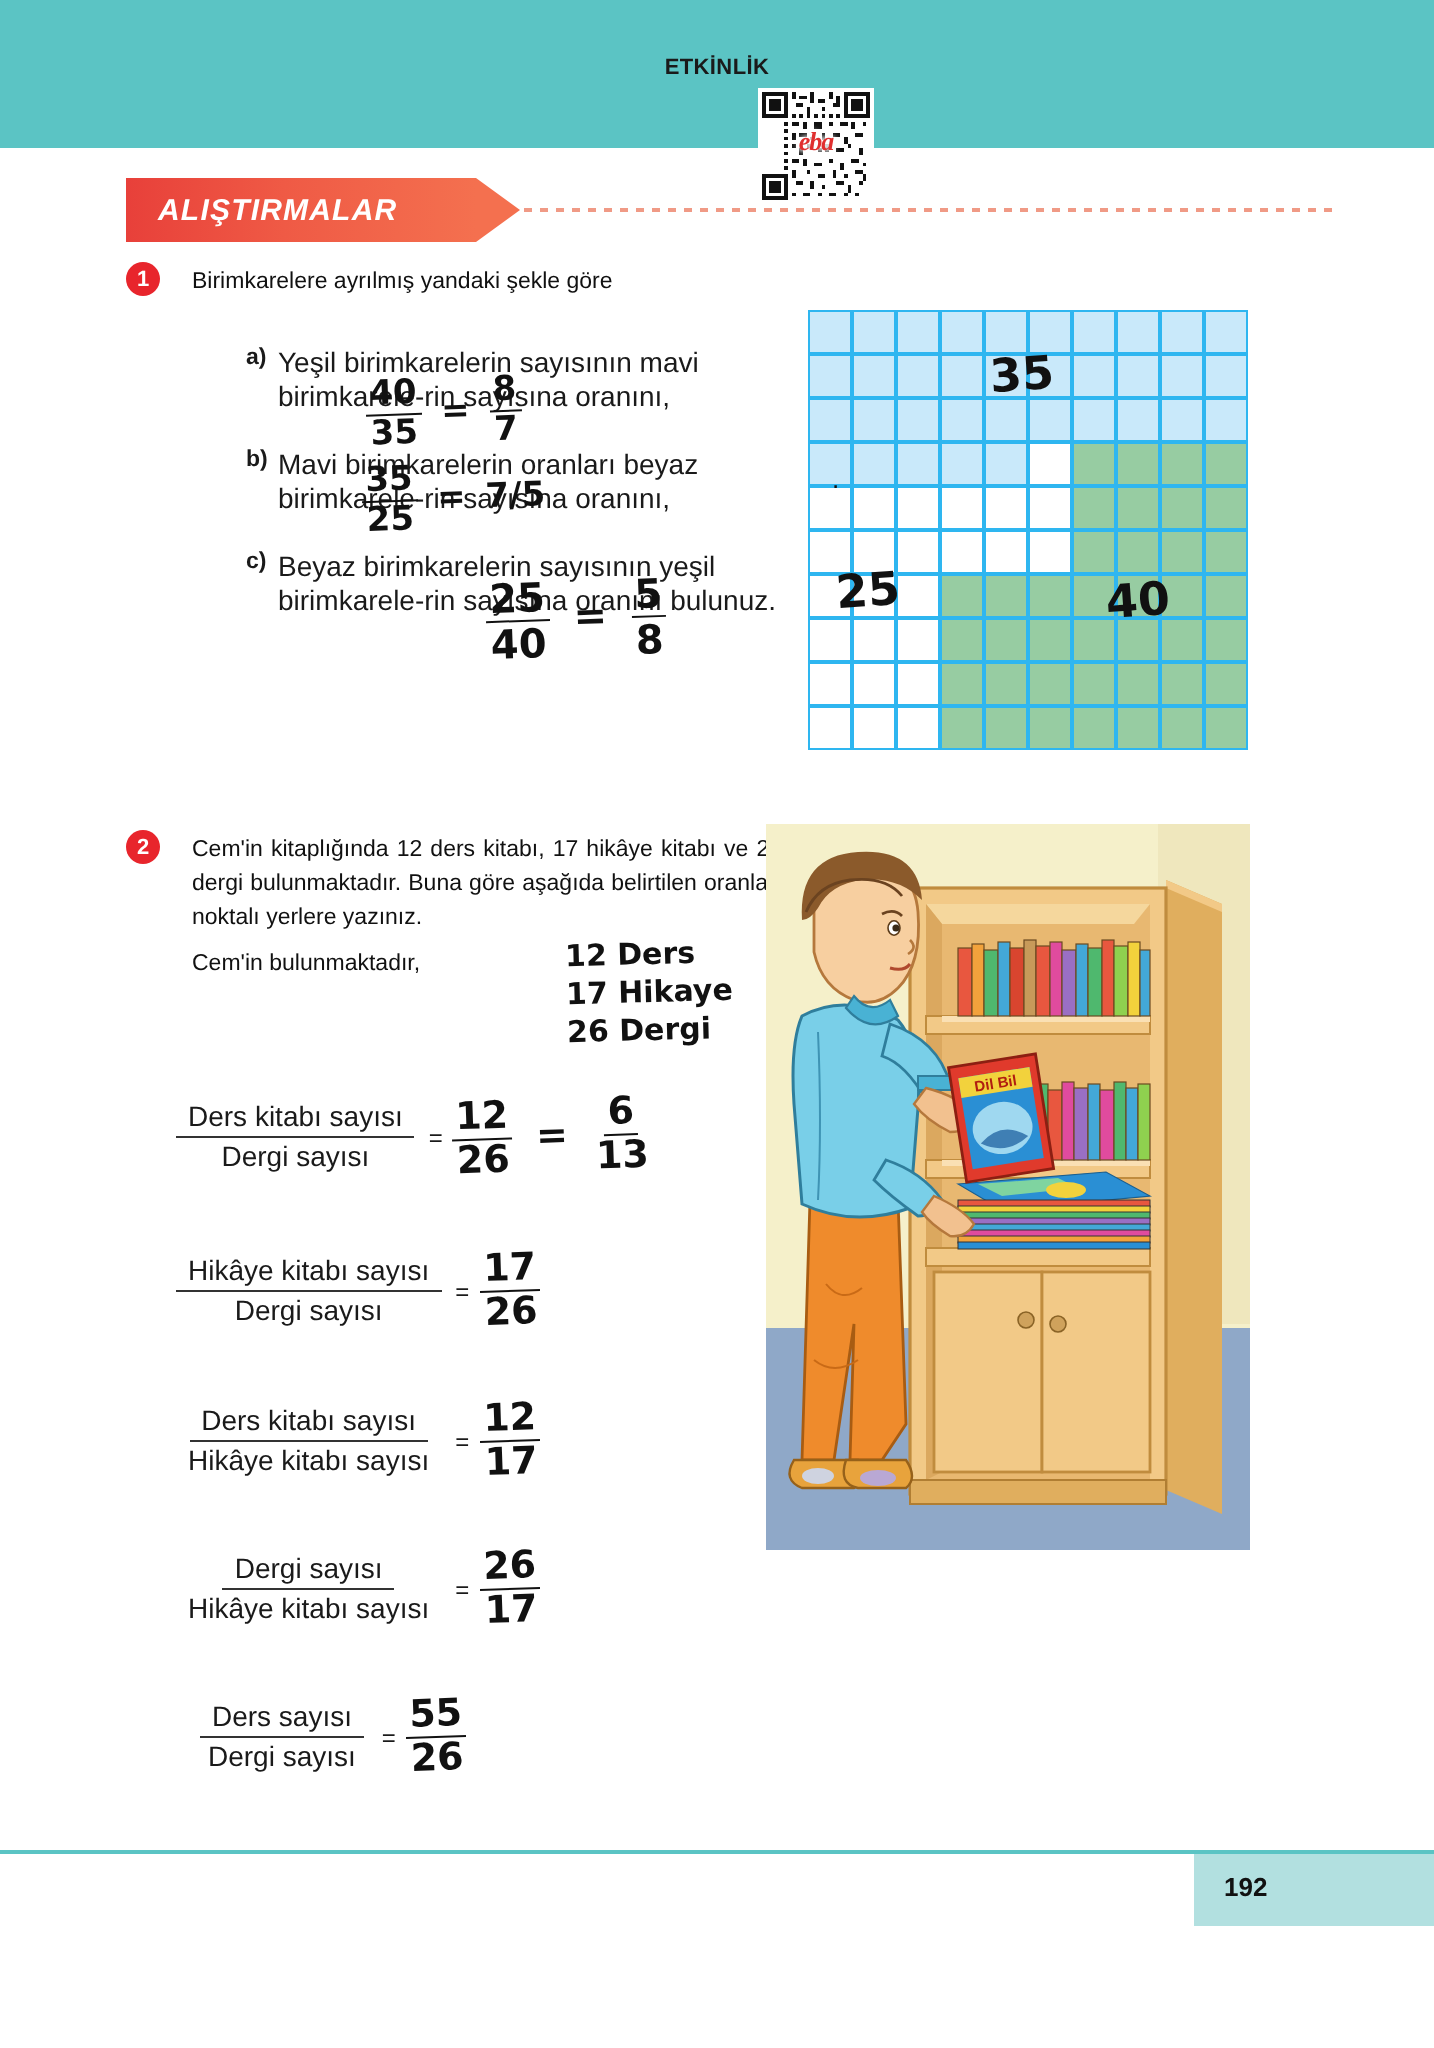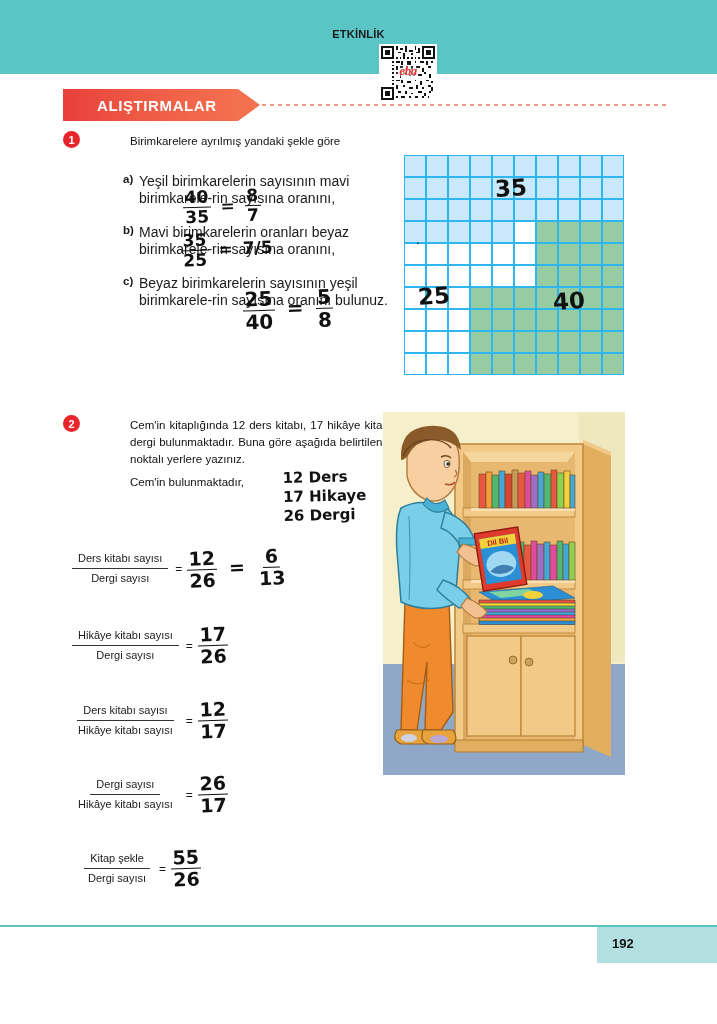--- a/index.html
+++ b/index.html
@@ -37,42 +37,42 @@
   }
 
   
   .banner-row{position:absolute;left:0;top:89px;width:717px;height:32px;}
   .banner{
     position:absolute;left:63px;top:0;height:32px;width:175px;
     background:linear-gradient(90deg,#e8403a 0%,#ef5a45 45%,#f4704f 100%);
     display:flex;align-items:center;
   }
   .banner-text{
-    padding-left:34px;color:#ffffff;font-size:15px;font-weight:700;
-    letter-spacing:.6px;
+    padding-left:16px;color:#ffffff;font-size:15px;font-weight:700;
+    font-style:italic;letter-spacing:.6px;
   }
   .banner-arrow{
     position:absolute;left:238px;top:0;width:0;height:0;
     border-top:16px solid transparent;border-bottom:16px solid transparent;
     border-left:22px solid #f4704f;
   }
   .banner-dots{
     position:absolute;left:262px;top:15px;right:48px;height:2px;
     background-image:linear-gradient(to right,#f09a86 0 4px,transparent 4px 8px);
     background-size:8px 2px;background-repeat:repeat-x;
   }
 
   
   .ex{position:absolute;}
   .num-badge{
     position:absolute;width:17px;height:17px;border-radius:50%;
     background:#e8252c;color:#fff;font-size:11px;font-weight:700;
     display:flex;align-items:center;justify-content:center;
   }
-  .q-text{font-size:11.5px;line-height:17px;color:#111;margin-left:34px;}
+  .q-text{font-size:11.5px;line-height:17px;color:#111;}
 
   
   #ex1{left:63px;top:131px;width:340px;}
   #ex1 .q-intro{position:absolute;left:33px;top:2px;width:300px;}
   .parts{position:absolute;left:60px;top:42px;width:280px;}
   .part{position:relative;margin-bottom:3px;}
   .part-letter{
     position:absolute;left:0;top:0;font-size:11.5px;font-weight:700;
   }
   .part-body{margin-left:16px;font-size:14px;line-height:17px;}
@@ -125,21 +125,21 @@
     position:absolute;left:283px;top:468px;
     font-family:"DejaVu Sans",sans-serif;font-size:15px;font-weight:600;
     line-height:19px;color:#111;transform:rotate(-1.5deg);
   }
   .hw-notes div{white-space:nowrap;}
 
   
   .ratio-row{position:absolute;display:flex;align-items:center;}
   .ratio-frac{
     display:flex;flex-direction:column;align-items:center;
-    font-size:11px;line-height:15px;
+    font-size:14px;line-height:15px;margin-left:16px;
   }
   .ratio-frac .r-num{padding:0 6px 2px;border-bottom:1px solid #333;white-space:nowrap;}
   .ratio-frac .r-den{padding:2px 6px 0;white-space:nowrap;}
   .eq{margin:0 5px 0 7px;font-size:12px;}
   .hw-frac-big{font-size:19px;}
 
   
   .illus{
     position:absolute;left:383px;top:412px;width:242px;height:363px;
     background:#f3efc9;overflow:hidden;
@@ -502,21 +502,21 @@
     <div class="hw hw-frac-big">
       <span class="frac">
         <span class="num">26</span>
         <span class="den">17</span>
       </span>
     </div>
   </div>
 
   <div class="ratio-row" style="left:82px;top:848px">
     <div class="ratio-frac">
-      <span class="r-num">Kitap şekle</span>
+      <span class="r-num">Ders sayısı</span>
       <span class="r-den">Dergi sayısı</span>
     </div>
     <span class="eq">=</span>
     <div class="hw hw-frac-big">
       <span class="frac">
         <span class="num">55</span>
         <span class="den">26</span>
       </span>
     </div>
   </div>

